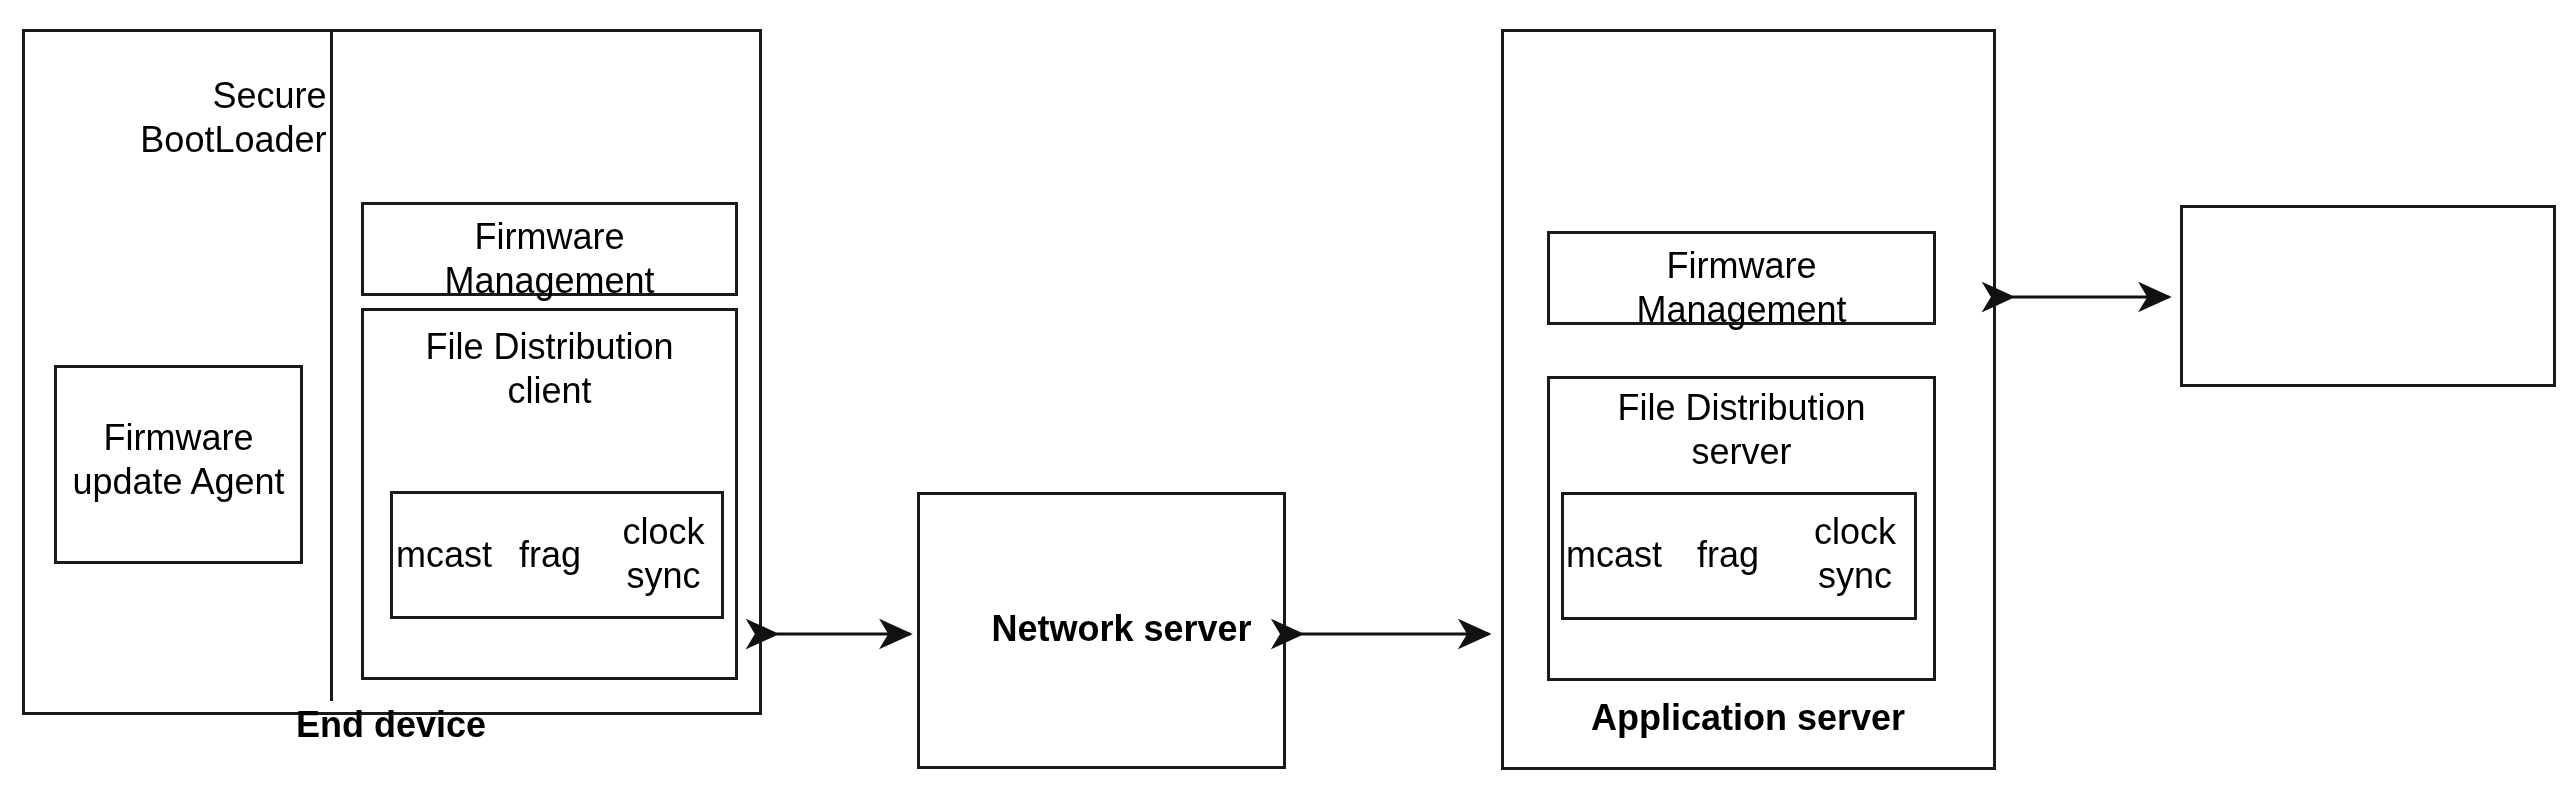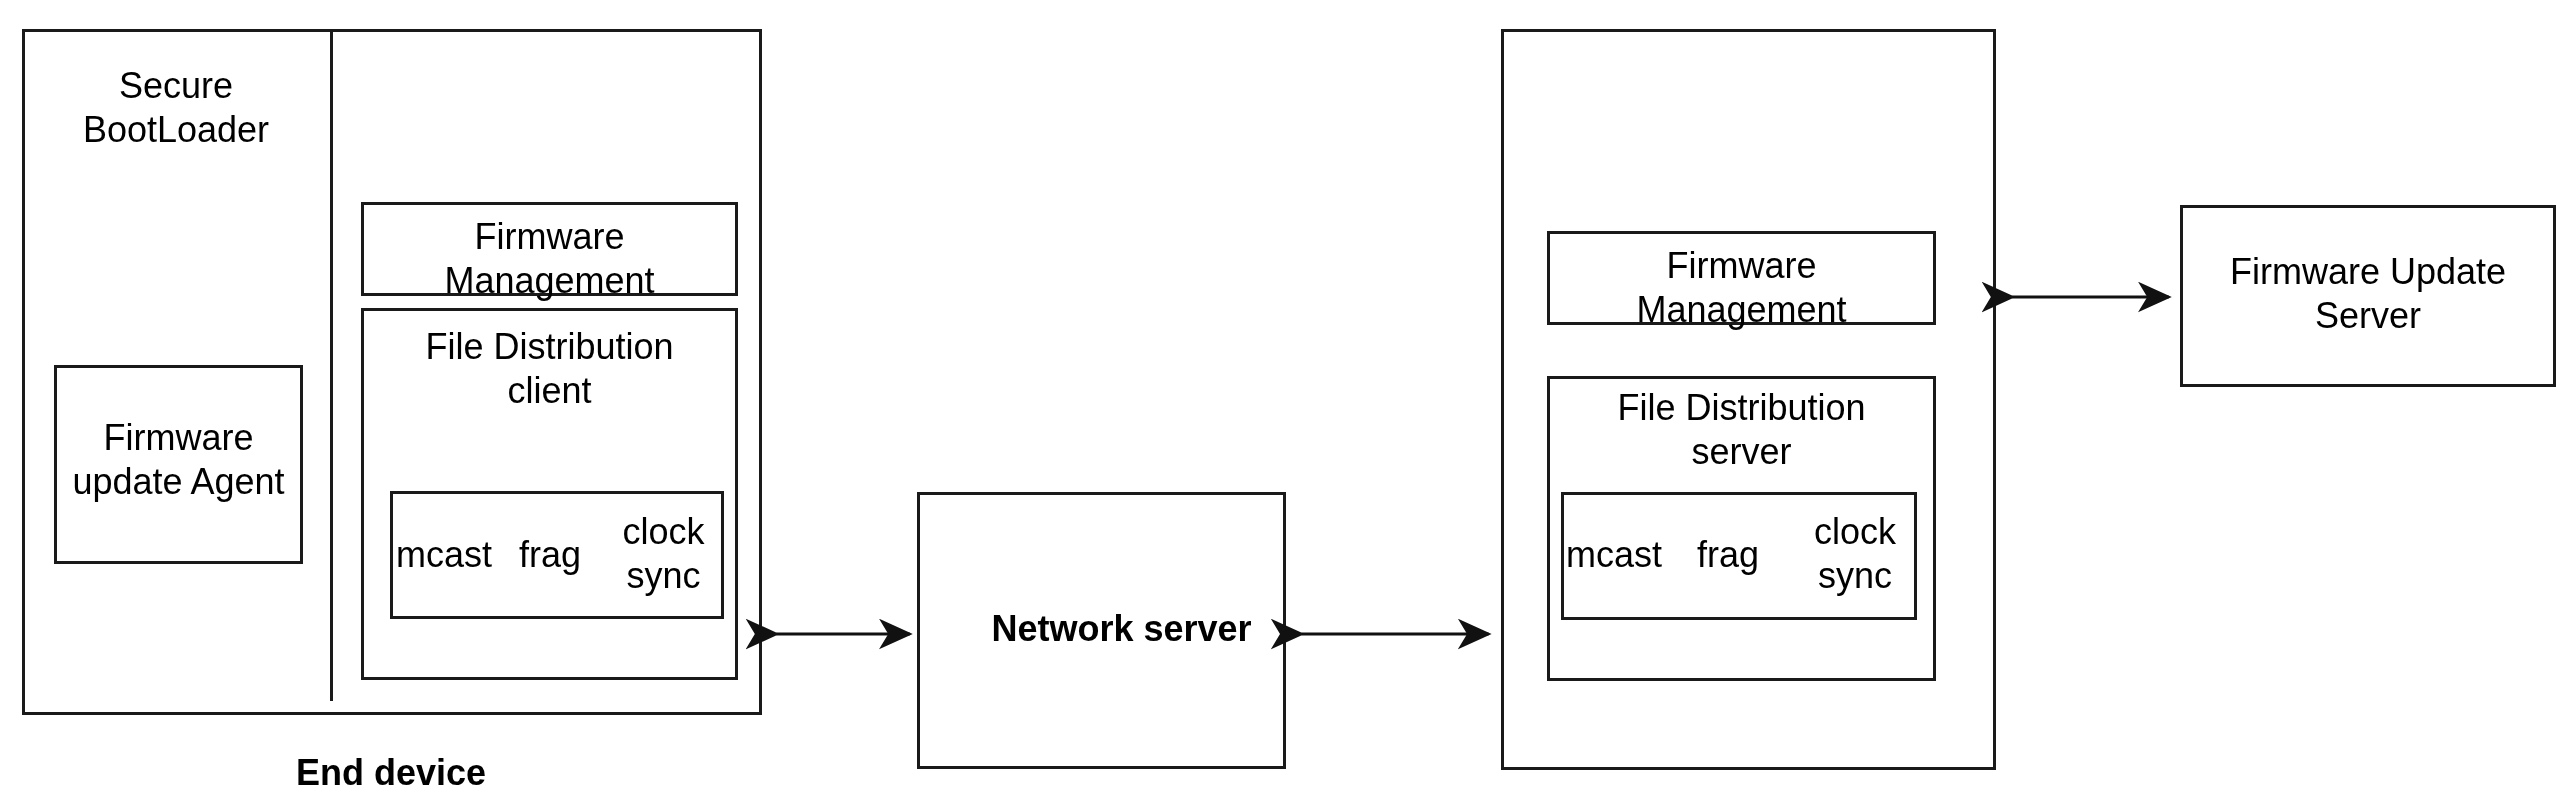--- a/index.html
+++ b/index.html
@@ -56,66 +56,65 @@
 </style>
 </head>
 <body>
 
 <div id="canvas">
 
   <div class="box" style="left:22.4px; top:29px; width:740px; height:686px;"></div>
 
   <div class="vline" style="left:330px; top:31px; height:670px;"></div>
 
-  <div class="label" style="left:25.5px; top:64px; width:301px;">Secure
+  <div class="label" style="left:25.5px; top:74px; width:301px;text-align:right;">Secure
 BootLoader</div>
 
   <div class="box" style="left:54px; top:365px; width:249px; height:199px;"></div>
   <div class="label" style="left:54px; top:416px; width:249px;">Firmware
 update Agent</div>
 
   <div class="box" style="left:361px; top:202px; width:377px; height:94px;"></div>
   <div class="label" style="left:361px; top:215px; width:377px;">Firmware
 Management</div>
 
   <div class="box" style="left:361px; top:308px; width:377px; height:372px;"></div>
   <div class="label" style="left:361px; top:325px; width:377px;">File Distribution
 client</div>
 
   <div class="box" style="left:390px; top:491px; width:334px; height:128px;"></div>
   <div class="free-text" style="left:396px; top:533px; width:130px; text-align:left;">mcast</div>
   <div class="free-text" style="left:519px; top:533px; width:93px; text-align:left;">frag</div>
   <div class="free-text" style="left:607px; top:510px; width:113px; text-align:center;">clock
 sync</div>
 
-  <div class="label label-bold" style="left:198px; top:703px; width:386px;margin-top:48px;">End device</div>
+  <div class="label label-bold" style="left:198px; top:703px; width:386px;">End device</div>
 
   <div class="box" style="left:917px; top:492px; width:369px; height:277px;"></div>
   <div class="label label-bold" style="left:917px; top:607px; width:369px;margin-left:20px;">Network server</div>
 
   <div class="box" style="left:1501px; top:29px; width:495px; height:741px;"></div>
 
   <div class="box" style="left:1547px; top:231px; width:389px; height:94px;"></div>
   <div class="label" style="left:1547px; top:244px; width:389px;">Firmware
 Management</div>
 
   <div class="box" style="left:1547px; top:376px; width:389px; height:305px;"></div>
   <div class="label" style="left:1547px; top:386px; width:389px;">File Distribution
 server</div>
 
   <div class="box" style="left:1561px; top:492px; width:356px; height:128px;"></div>
   <div class="free-text" style="left:1566px; top:533px; width:130px; text-align:left;">mcast</div>
   <div class="free-text" style="left:1697px; top:533px; width:93px; text-align:left;">frag</div>
   <div class="free-text" style="left:1797px; top:510px; width:116px; text-align:center;">clock
 sync</div>
 
+  <div class="label label-bold" style="left:1516px; top:696px; width:464px;">Application server</div>
 
   <div class="box" style="left:2180px; top:205px; width:376px; height:182px;"></div>
-  <div class="label" style="left:2180px; top:250px; width:376px;">Firmware Update
-Server</div>
 
   <svg class="arrow-svg" style="left:754px; top:611px; width:178px; height:46px;" viewBox="0 0 230 60" xmlns="http://www.w3.org/2000/svg">
     <defs>
       <marker id="ahL1" markerWidth="12" markerHeight="12" refX="10" refY="5" orient="auto" markerUnits="strokeWidth">
         <path d="M0,0 L11,5 L0,10 L3,5 z" fill="#111111"></path>
       </marker>
       <marker id="ahR1" markerWidth="12" markerHeight="12" refX="10" refY="5" orient="auto" markerUnits="strokeWidth">
         <path d="M0,0 L11,5 L0,10 L3,5 z" fill="#111111"></path>
       </marker>
     </defs>

